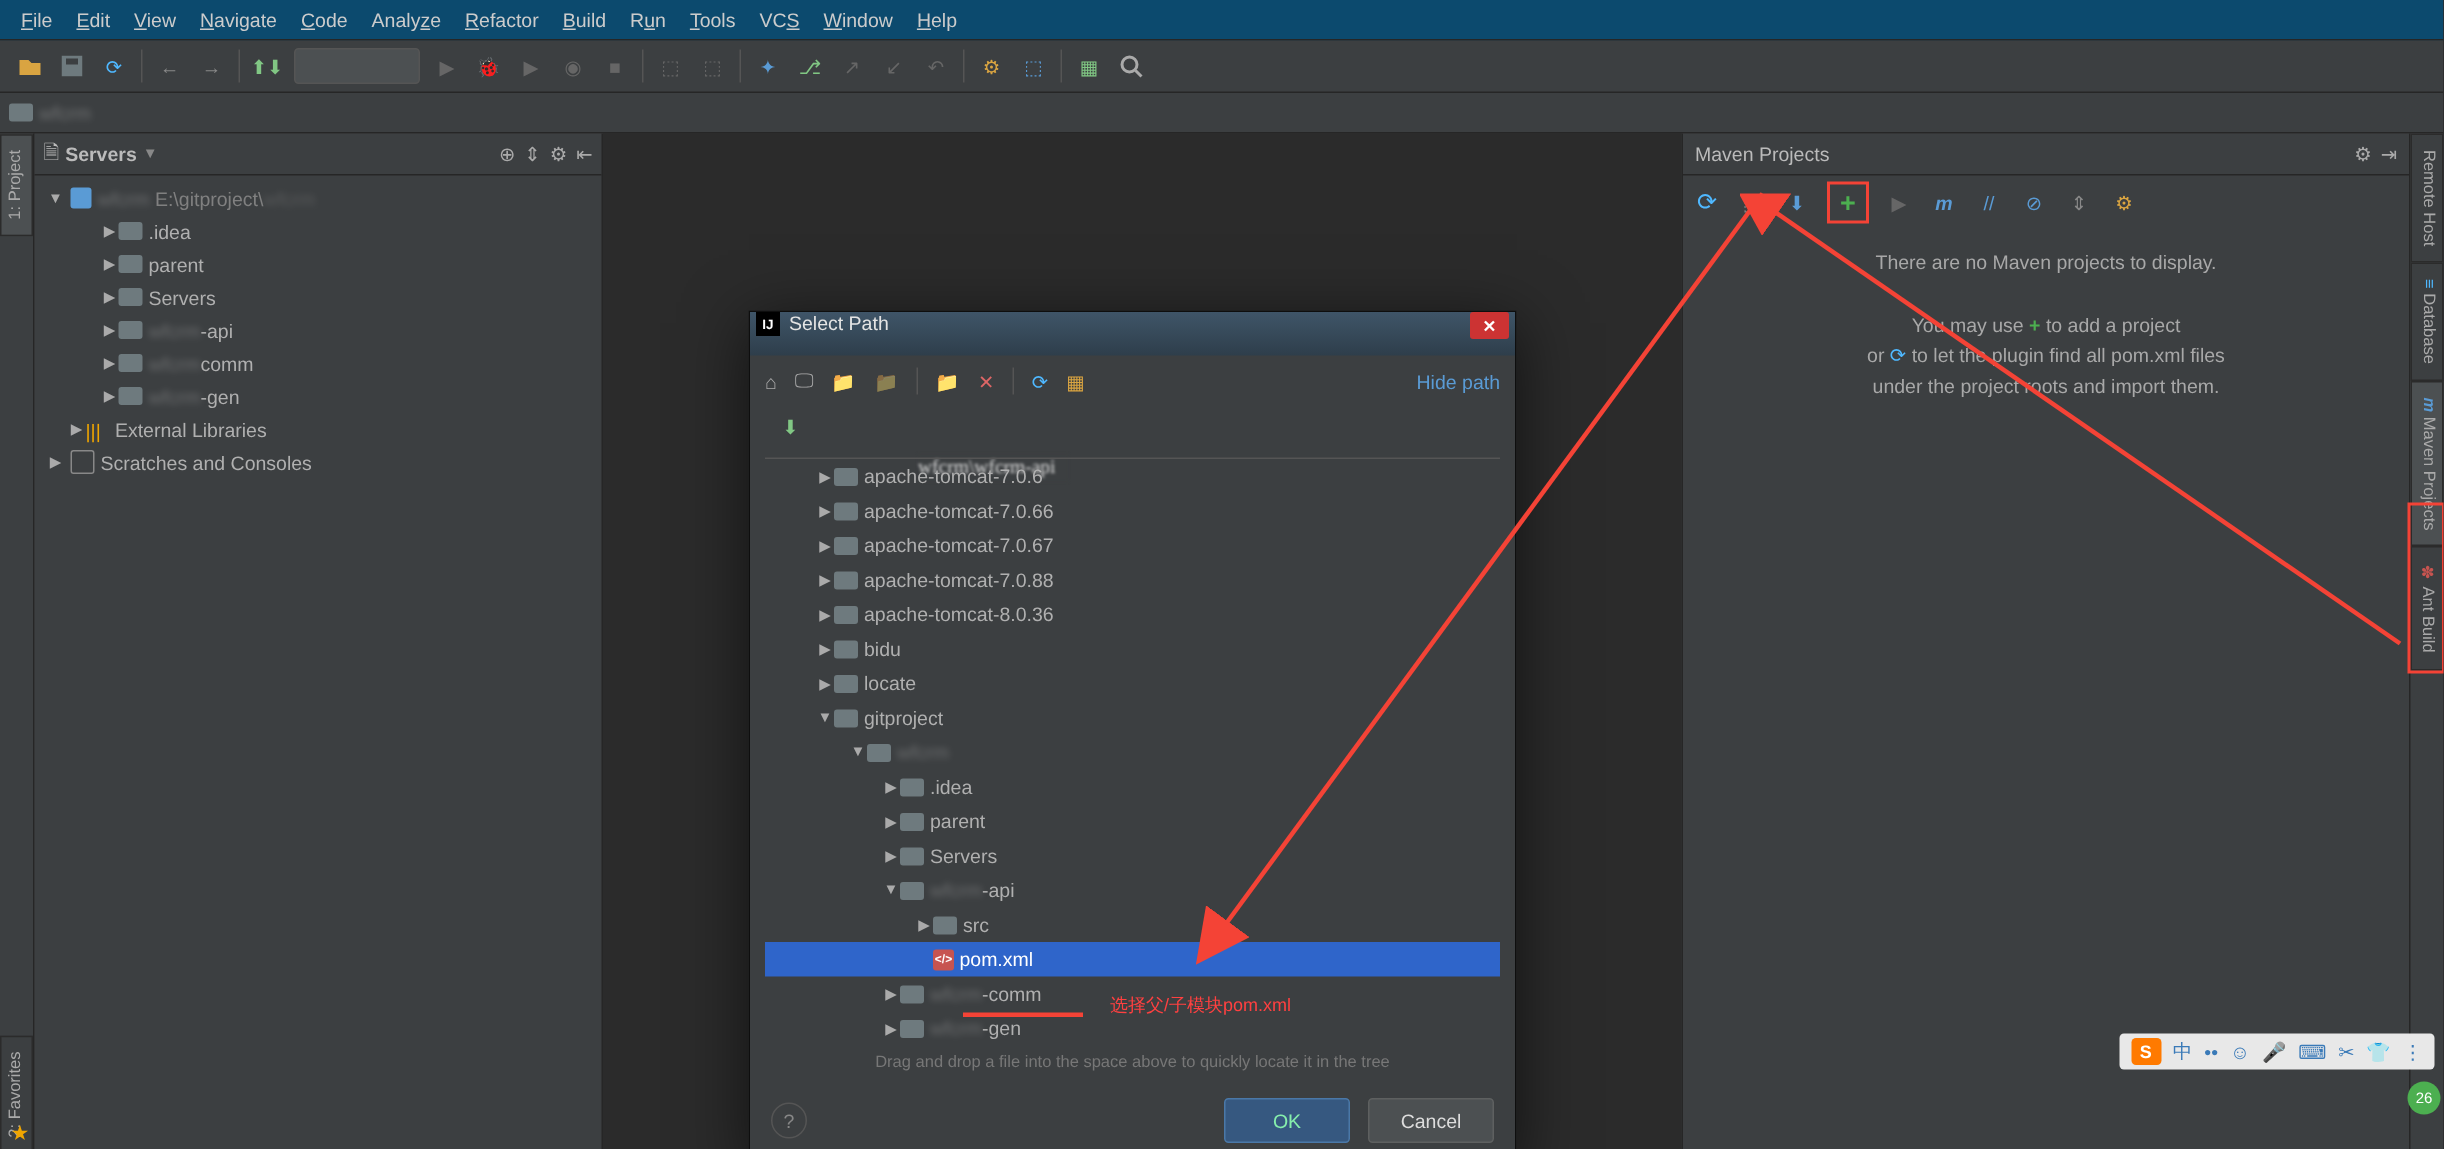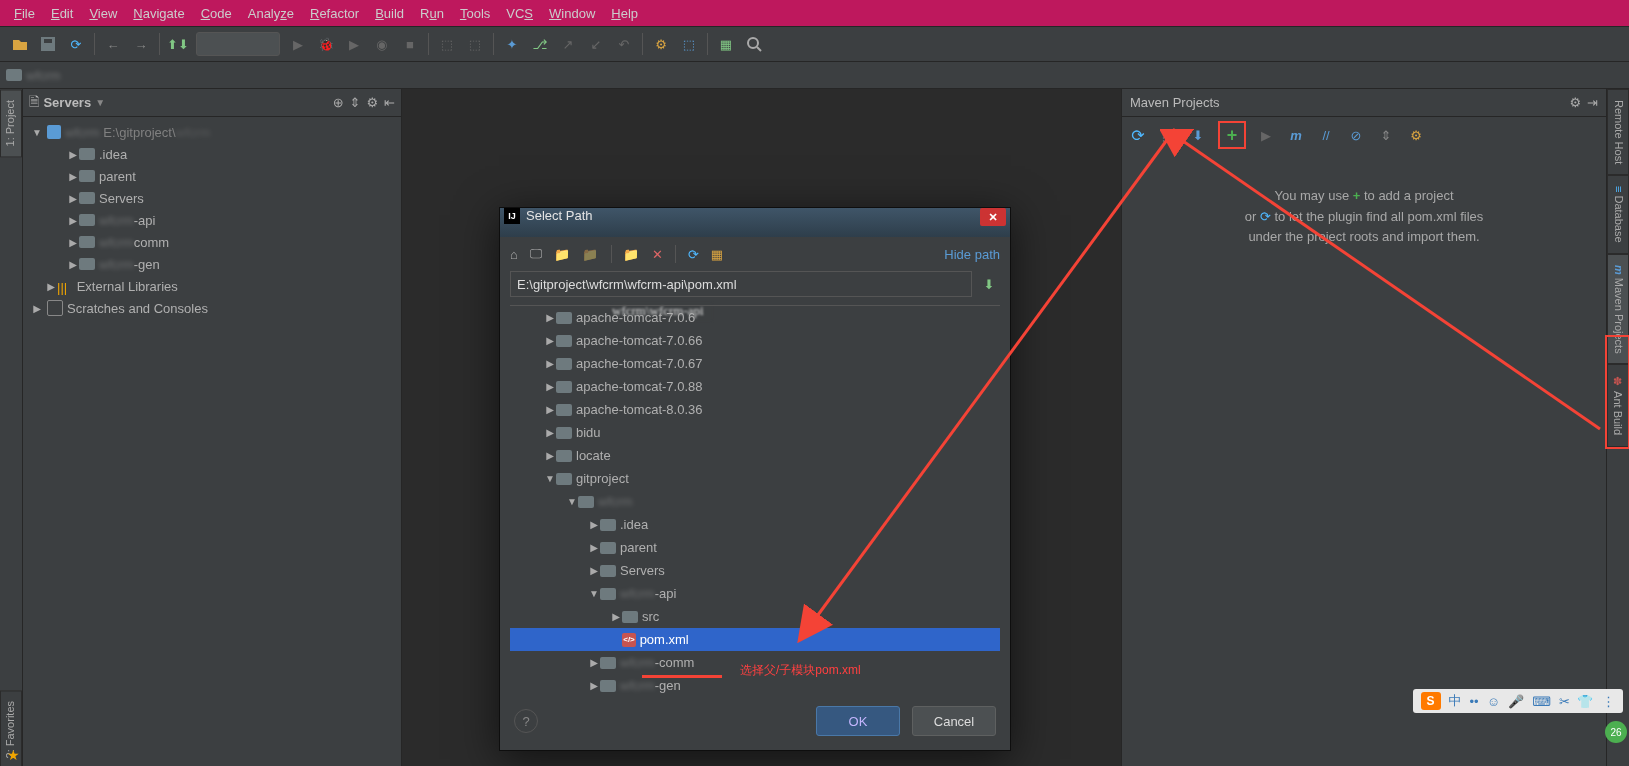--- a/index.html
+++ b/index.html
@@ -1,16 +1,16 @@
 <!DOCTYPE html>
 <html><head>
 <meta charset="utf-8">
 <style>
   html,body{margin:0;padding:0;width:1629px;height:766px;background:#2b2b2b;color:#bbb;font:13px "Segoe UI",Arial,sans-serif;overflow:hidden}
-  .menubar{display:flex;align-items:center;height:26px;padding:0 6px;background:#be185d;border-bottom:1px solid #262626;color:#ccc}
+  .menubar{display:flex;align-items:center;height:26px;padding:0 6px;background:#0c4a6e;border-bottom:1px solid #262626;color:#ccc}
   .menubar .mi{padding:4px 8px;cursor:default}
   .menubar .mi u{text-decoration:underline}
   .toolbar{display:flex;align-items:center;height:34px;padding:0 6px;background:#3c3f41;border-bottom:1px solid #262626}
   .toolbar .tb{width:24px;height:24px;margin:0 2px;display:flex;align-items:center;justify-content:center;border-radius:3px}
   .toolbar .sep{width:1px;height:22px;background:#555;margin:0 4px}
   .runcfg{width:82px;height:22px;background:#4c5052;border:1px solid #555;border-radius:3px;margin:0 4px}
   .search-right{margin-left:auto;margin-right:10px}
   .bread{display:flex;align-items:center;height:26px;padding:0 6px;background:#3c3f41;border-bottom:1px solid #262626}
   .fldr{width:16px;height:12px;background:#6e7a7e;border-radius:2px;display:inline-block;margin-right:4px}
   .blur{filter:blur(2px);opacity:.4}
@@ -46,21 +46,21 @@
   .dlg-tb .hide{margin-left:auto;color:#5a9bd5}
   .pathrow{display:flex;padding:0 10px 8px 10px}
   .pathrow input{flex:1;background:#3c3f41;border:1px solid #555;color:#ddd;padding:4px 6px;font:13px "Segoe UI",Arial}
   .pathrow .down{width:22px;height:26px;margin-left:6px;display:flex;align-items:center;justify-content:center;color:#81c784}
   .dtree{margin:0 10px;height:392px;overflow:hidden;position:relative;border-top:1px solid #555}
   .dnode{display:flex;align-items:center;height:23px;color:#b0b0b0}
   .dnode.sel{background:#2f65ca;color:#fff}
   .dhint{text-align:center;color:#777;font-size:11px;padding:4px 0 10px}
   .dlg-btns{display:flex;justify-content:flex-end;gap:12px;padding:8px 14px 14px 14px;align-items:center}
   .btn{width:82px;height:28px;display:flex;align-items:center;justify-content:center;border-radius:3px;color:#ddd}
-  .btn.ok{background:#365880;color:#c4b5fd;border:1px solid #4a78a8}
+  .btn.ok{background:#365880;color:#86efac;border:1px solid #4a78a8}
   .btn.cn{background:#4c5052;border:1px solid #5e6060}
   .help{margin-right:auto;width:22px;height:22px;border:1px solid #555;border-radius:50%;display:flex;align-items:center;justify-content:center;color:#888}
   .star{position:absolute;left:7px;bottom:6px;color:#f0a500;font-size:14px}
   
   .arrow-svg{position:absolute;pointer-events:none}
   .systray{position:absolute;right:6px;bottom:56px;display:flex;align-items:center;gap:8px;background:#e8e8e8;padding:3px 8px;border-radius:3px}
   .systray .s{color:#3a7ab8;font-size:13px}
   .badge{width:22px;height:22px;background:#4caf50;border-radius:50%;display:flex;align-items:center;justify-content:center;color:#fff;font-size:10px;position:absolute;right:2px;bottom:26px}
   .rvbox{position:absolute;right:-1px;top:246px;border:2px solid #f44336;width:21px;height:110px}
   .lib-icon{width:16px;height:12px;display:inline-block;color:#f0a500}
@@ -228,21 +228,21 @@
           <span class="ic" style="color:#4caf50;font-size:18px;font-weight:bold">+</span>
         </span>
       <span class="ic" style="color:#666">▶</span>
       <span class="ic" style="color:#5a9bd5;font-style:italic;font-weight:bold">m</span>
       <span class="ic" style="color:#5a9bd5">//</span>
       <span class="ic" style="color:#5a9bd5">⊘</span>
       <span class="ic" style="color:#888">⇕</span>
       <span class="ic" style="color:#d9a441">⚙</span>
     </div>
     <div class="mtext">
-      <br>
+      <div>There are no Maven projects to display.</div><br>
       <div><span>You may use </span><span class="plus-sm">+</span><span> to add a project</span></div>
       <div><span>or </span><span class="refresh-sm">⟳</span><span> to let the plugin find all pom.xml files</span></div>
       <div>under the project roots and import them.</div>
     </div>
   </div>
 
   <div class="vcol right" style="position:relative">
     <div class="vtab">
         <div>Remote Host</div>
       </div>
@@ -271,21 +271,20 @@
       <span style="opacity:.4">📁</span>
       <span style="width:1px;height:18px;background:#555"></span>
       <span>📁</span>
       <span style="color:#d66">✕</span>
       <span style="width:1px;height:18px;background:#555"></span>
       <span style="color:#4fb8ff">⟳</span>
       <span style="color:#d9a441">▦</span>
       <span class="hide">Hide path</span>
     </div>
     <div class="pathrow">
-      <input value="E:\gitproject\wfcrm\wfcrm-api\pom.xml" style="position: relative;">
       <span class="down">⬇</span>
     </div>
 
     <div style="position:absolute;left:112px;top:95px;width:100px;height:18px;background:#3c3f41;filter:blur(1px);color:#ddd;font:13px 'Segoe UI'">wfcrm\wfcrm-api</div>
 
     <div class="dtree" id="dtree">
         <div class="dnode" style="padding-left: 34px;">
           <span class="arr">▶</span>
           <span class="fldr"></span>
           <span>apache-tomcat-7.0.6</span>
@@ -364,20 +363,21 @@
           <span class="blur">wfcrm</span>
           <span>-comm</span>
         </div>
         <div class="dnode" style="padding-left: 78px;">
           <span class="arr">▶</span>
           <span class="fldr"></span>
           <span class="blur">wfcrm</span>
           <span>-gen</span>
         </div>
       </div>
+    <div class="dhint">Drag and drop a file into the space above to quickly locate it in the tree</div>
     <div class="dlg-btns">
       <span class="help">?</span>
       <div class="btn ok">OK</div>
       <div class="btn cn">Cancel</div>
     </div>
     <div class="redline" style="left:142px;top:467px"></div>
     <div class="anno-red" style="left:240px;top:454px">选择父/子模块pom.xml</div>
   </div>
 
   <svg class="arrow-svg" style="left:795px;top:20px" width="400" height="540">

